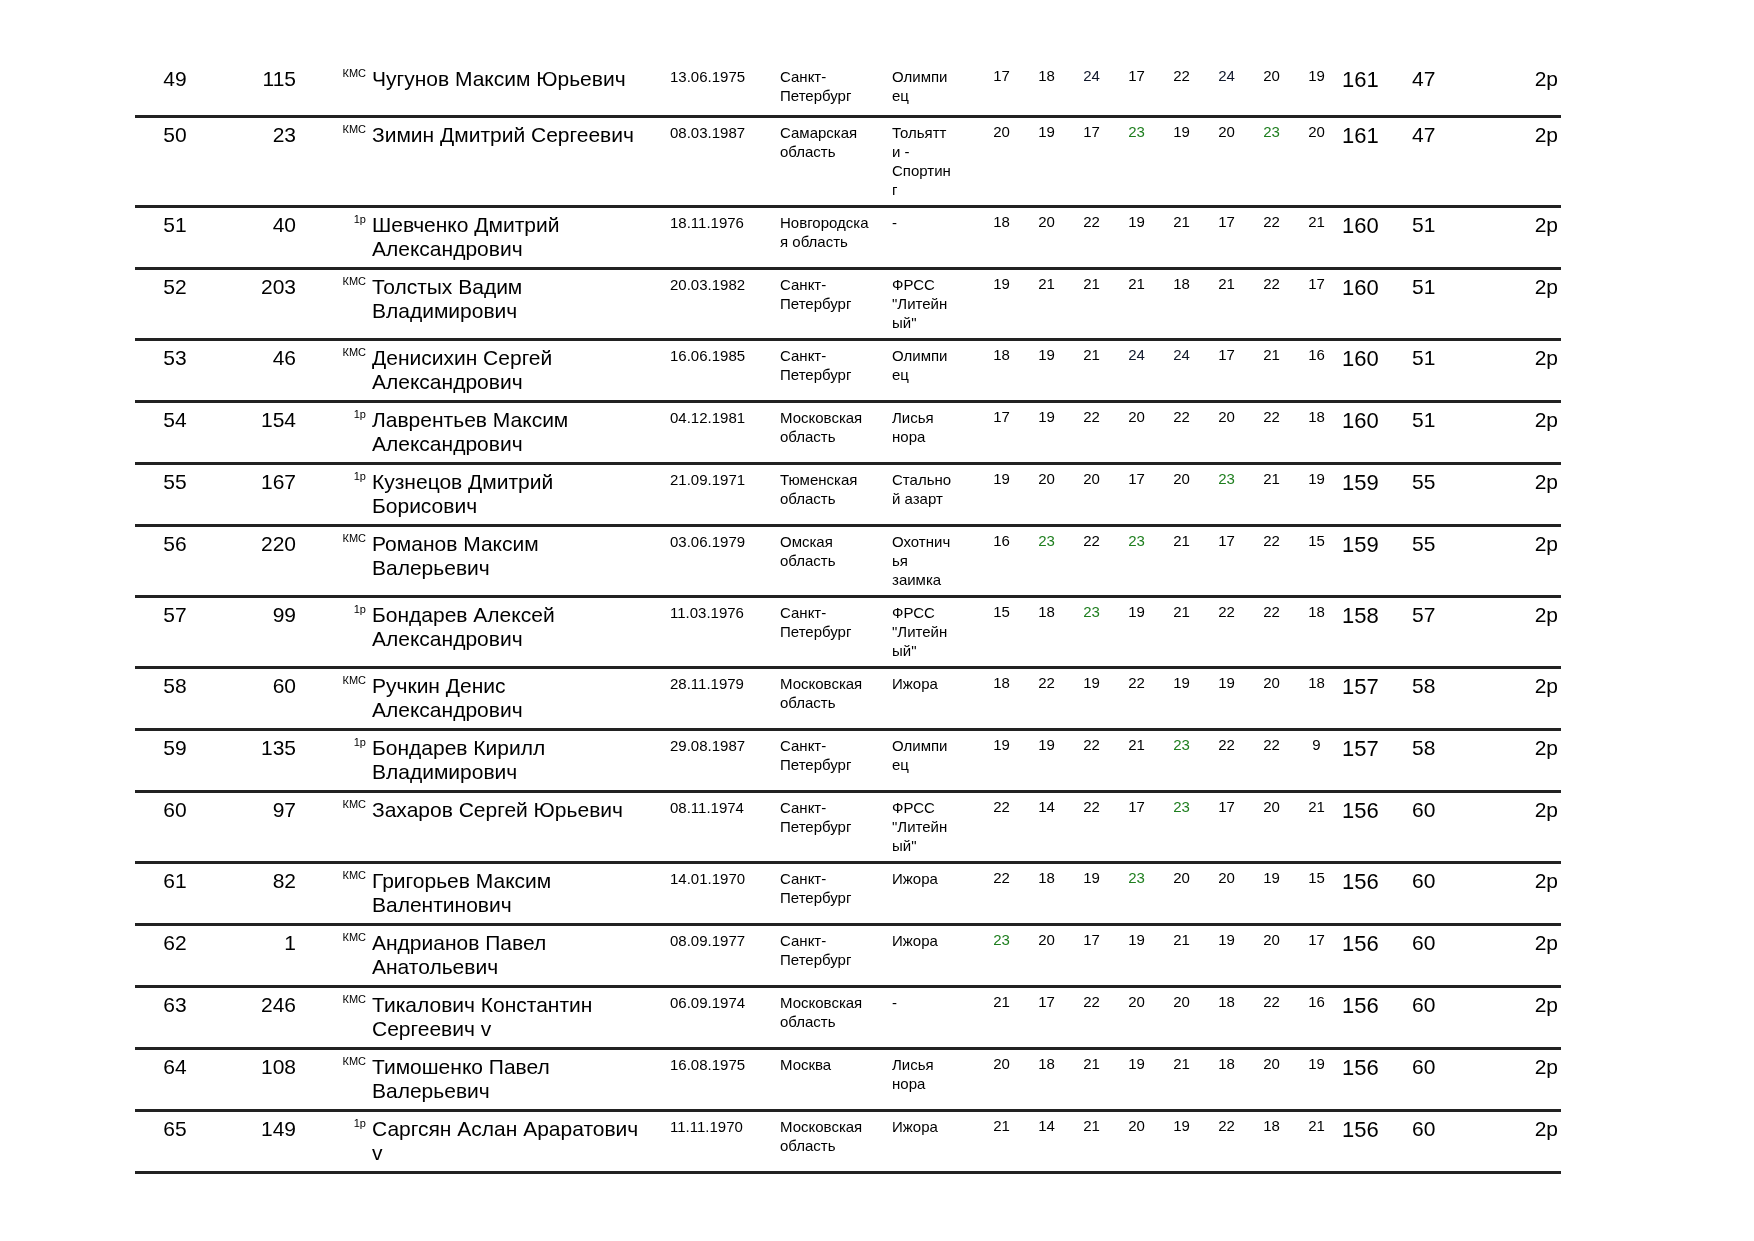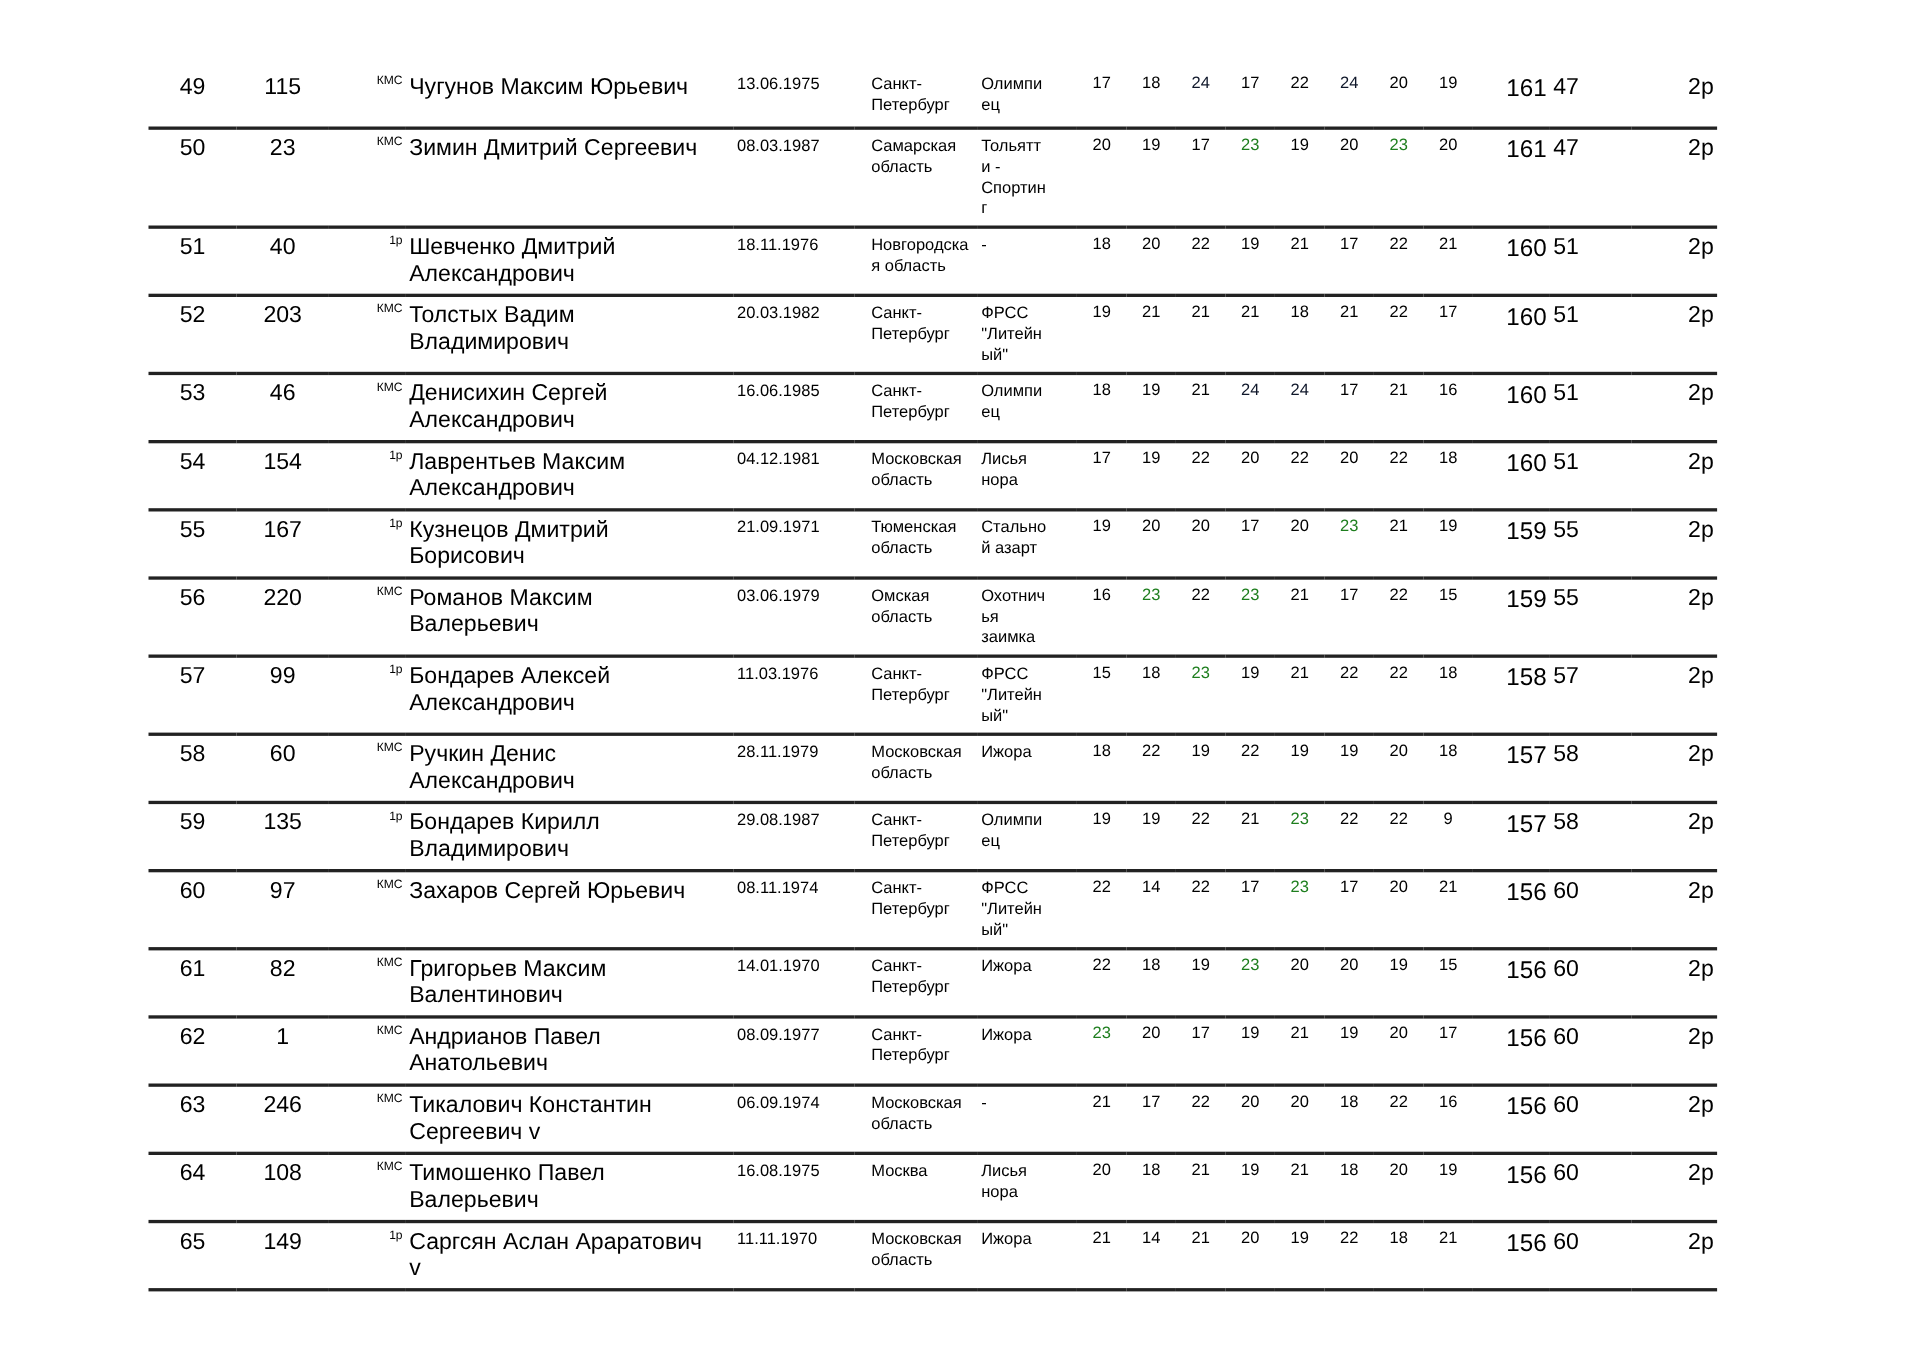--- a/index.html
+++ b/index.html
@@ -31,31 +31,31 @@
   table.results tr {
     border-bottom: 3px solid #222222;
     height: 54px;
   }
   table.results td {
     vertical-align: top;
     padding: 5px 3px 6px 3px;
     overflow: hidden;
   }
   td.c-pos   { width: 74px;  font-size: 21px; text-align: center; }
-  td.c-bib   { width: 78px;  font-size: 21px; text-align: center; }
+  td.c-bib   { width: 78px;  font-size: 21px; text-align: right; }
   td.c-cls   { width: 64px;  font-size: 11px; text-align: right; padding-top: 7px; }
   td.c-name  { width: 292px; font-size: 21px; line-height: 24px; }
   td.c-name .inner { width: 278px; }
   td.c-dob   { width: 104px; font-size: 15px; line-height: 19px; }
   td.c-reg   { width: 106px; font-size: 15px; line-height: 19px; }
-  td.c-reg .inner { width: 96px; overflow-wrap: break-word; word-break: break-word; margin-left: 12px; }
+  td.c-reg .inner { width: 96px; overflow-wrap: break-word; word-break: break-word; }
   td.c-club  { width: 84px;  font-size: 15px; line-height: 19px; }
   td.c-club .inner { width: 62px; overflow-wrap: break-word; word-break: break-word; }
   td.c-score { width: 39px;  font-size: 15px; text-align: center; vertical-align: middle; }
-  td.c-total { width: 64px;  font-size: 22px; text-align: right; }
+  td.c-total { width: 64px;  font-size: 22px; text-align: left; }
   td.c-place { width: 68px;  font-size: 21px; text-align: left; }
   td.c-grade { width: 72px;  font-size: 21px; text-align: right; }
   .sc-blue  { color: #0f172a; }
   .sc-green { color: #1e7e1e; }
 </style>
 </head>
 <body>
 
 <div class="page">
   <div class="results-wrap">

